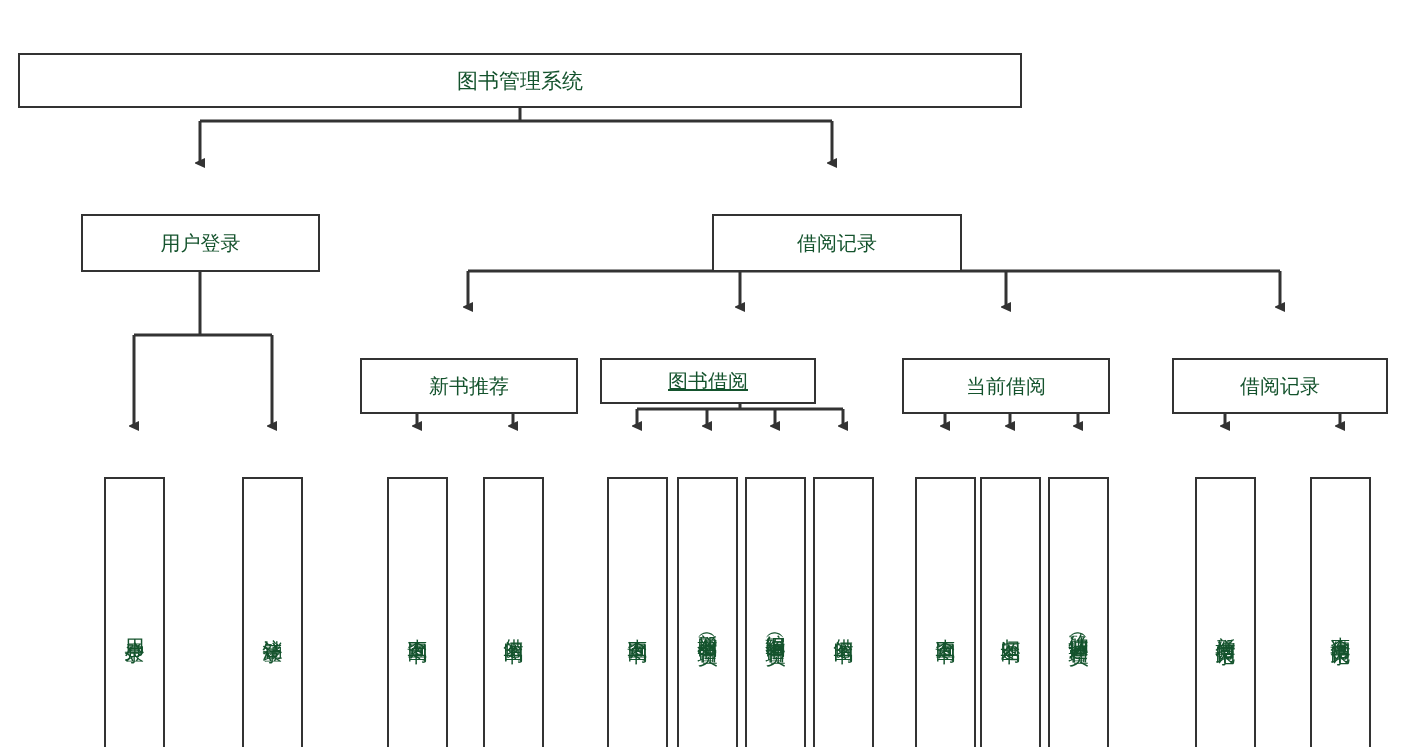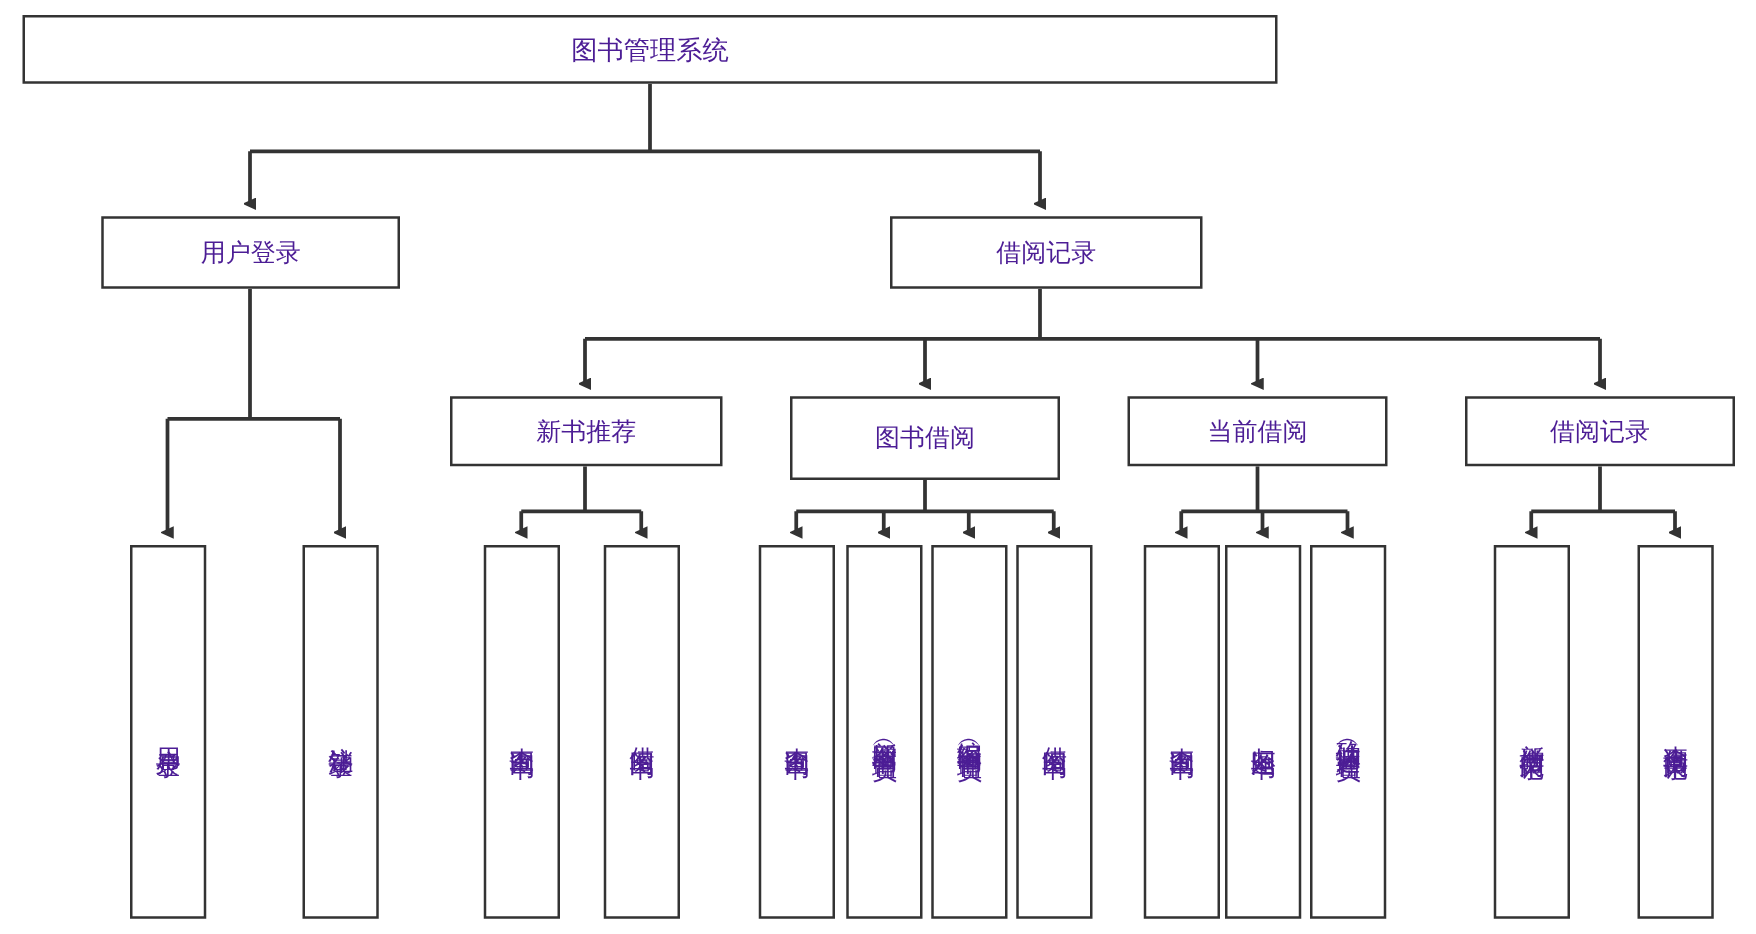--- a/index.html
+++ b/index.html
@@ -22,26 +22,27 @@
     left: 0;
     top: 0;
     width: 1405px;
     height: 747px;
   }
   .node {
     position: absolute;
     box-sizing: border-box;
     border: 2px solid #333333;
     background: #ffffff;
-    color: #4c1d95;
+    color: #14532d;
     display: flex;
     align-items: center;
     justify-content: center;
     text-align: center;
     z-index: 2;
+    margin-top: 41px;
   }
   .node.root {
     font-size: 21px;
   }
   .node.level2 {
     font-size: 20px;
   }
   .node.level3 {
     font-size: 20px;
   }
@@ -133,21 +134,21 @@
   <div class="node level2" style="left:81px; top:173px; width:239px; height:58px;">
     <span>用户登录</span>
   </div>
   <div class="node level2" style="left:712px; top:173px; width:250px; height:58px;">
     <span>借阅记录</span>
   </div>
 
   <div class="node level3" style="left:360px; top:317px; width:218px; height:56px;">
     <span>新书推荐</span>
   </div>
-  <div class="node level3" style="left:632px; top:317px; width:216px; height:67px;">
+  <div class="node level3" style="left:600px; top:317px; width:216px; height:46px;text-decoration:underline;">
     <span>图书借阅</span>
   </div>
   <div class="node level3" style="left:902px; top:317px; width:208px; height:56px;">
     <span>当前借阅</span>
   </div>
   <div class="node level3" style="left:1172px; top:317px; width:216px; height:56px;">
     <span>借阅记录</span>
   </div>
 
   <div class="node leaf" style="left:104px; top:436px; width:61px; height:299px;">

